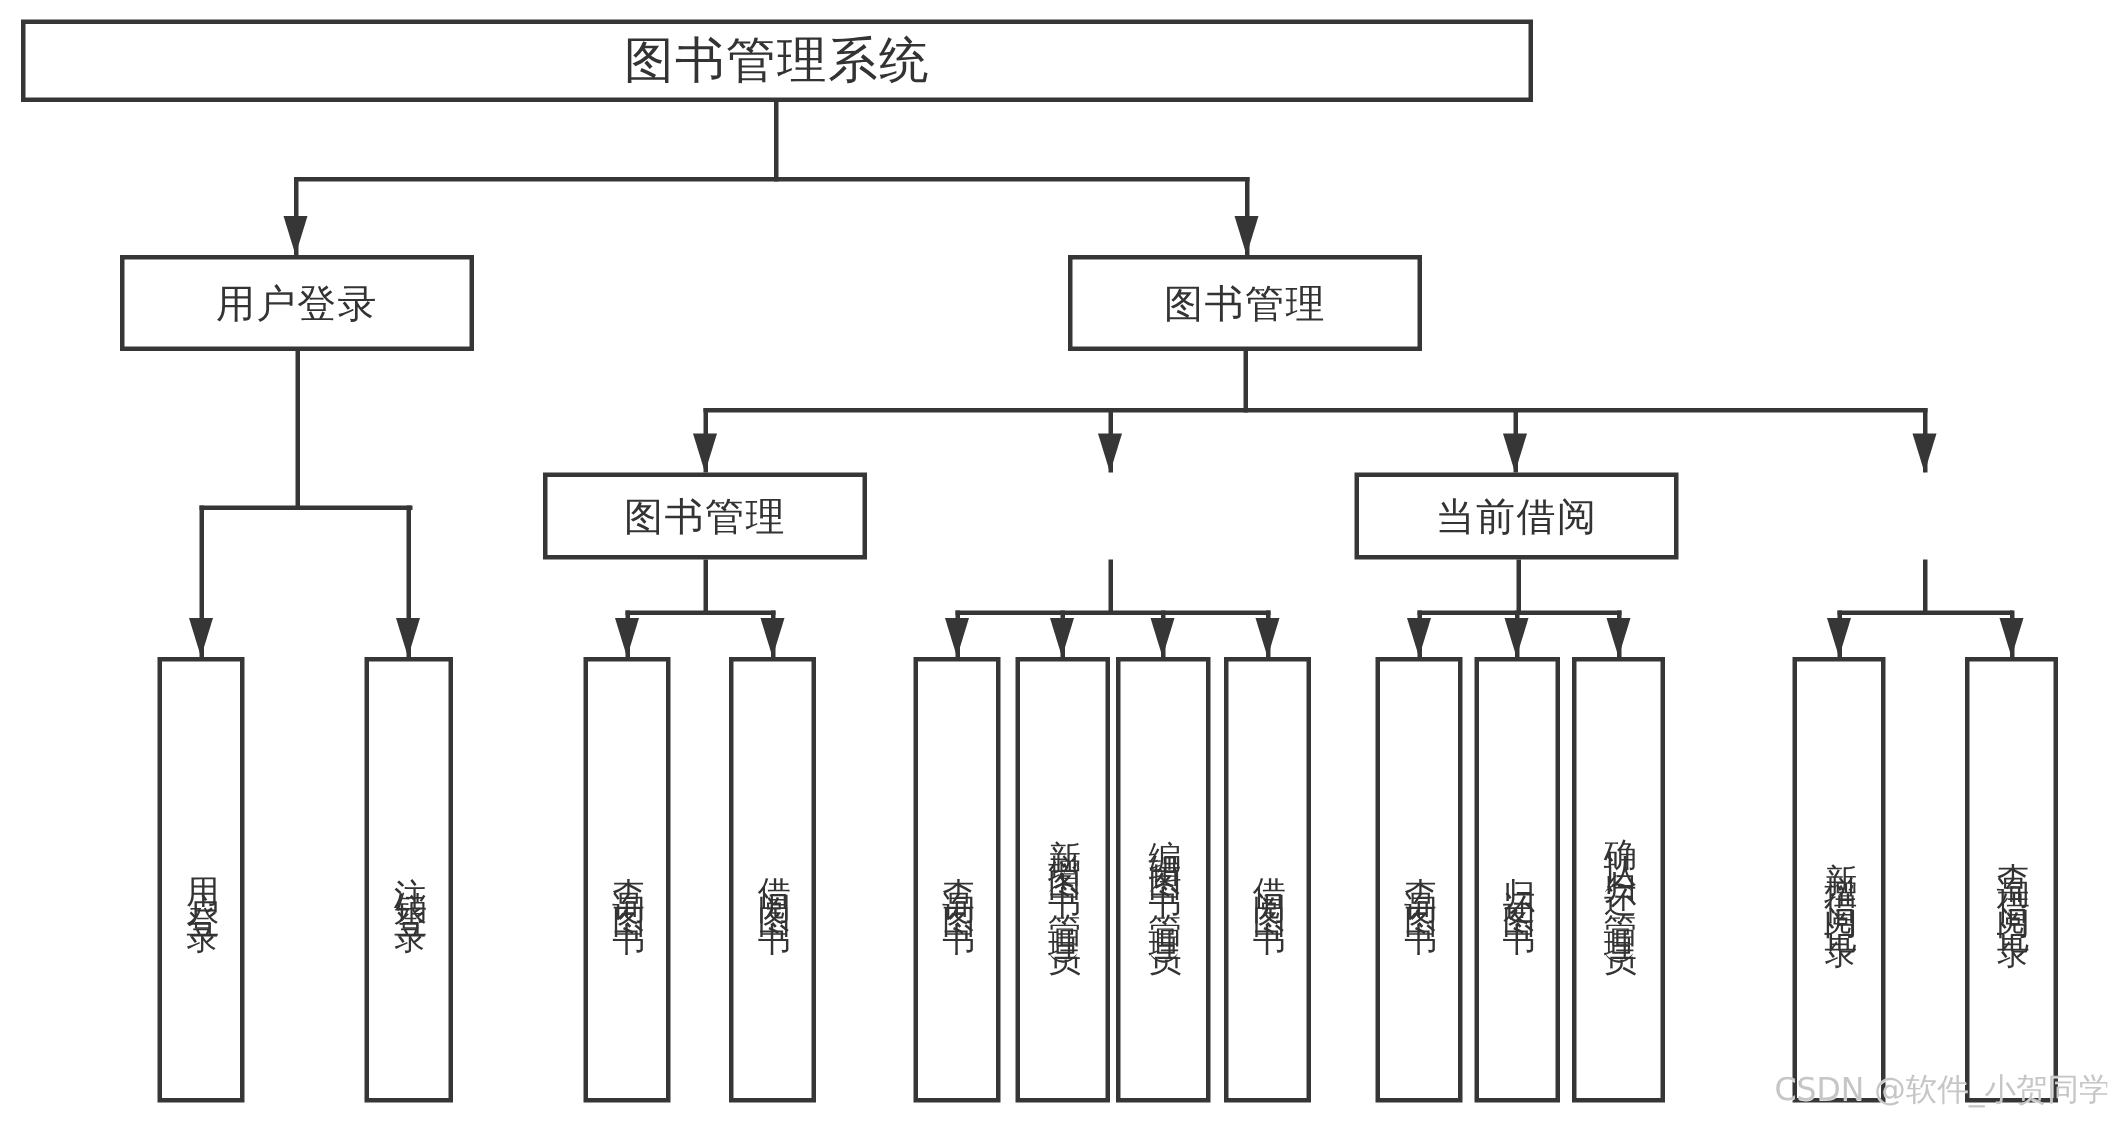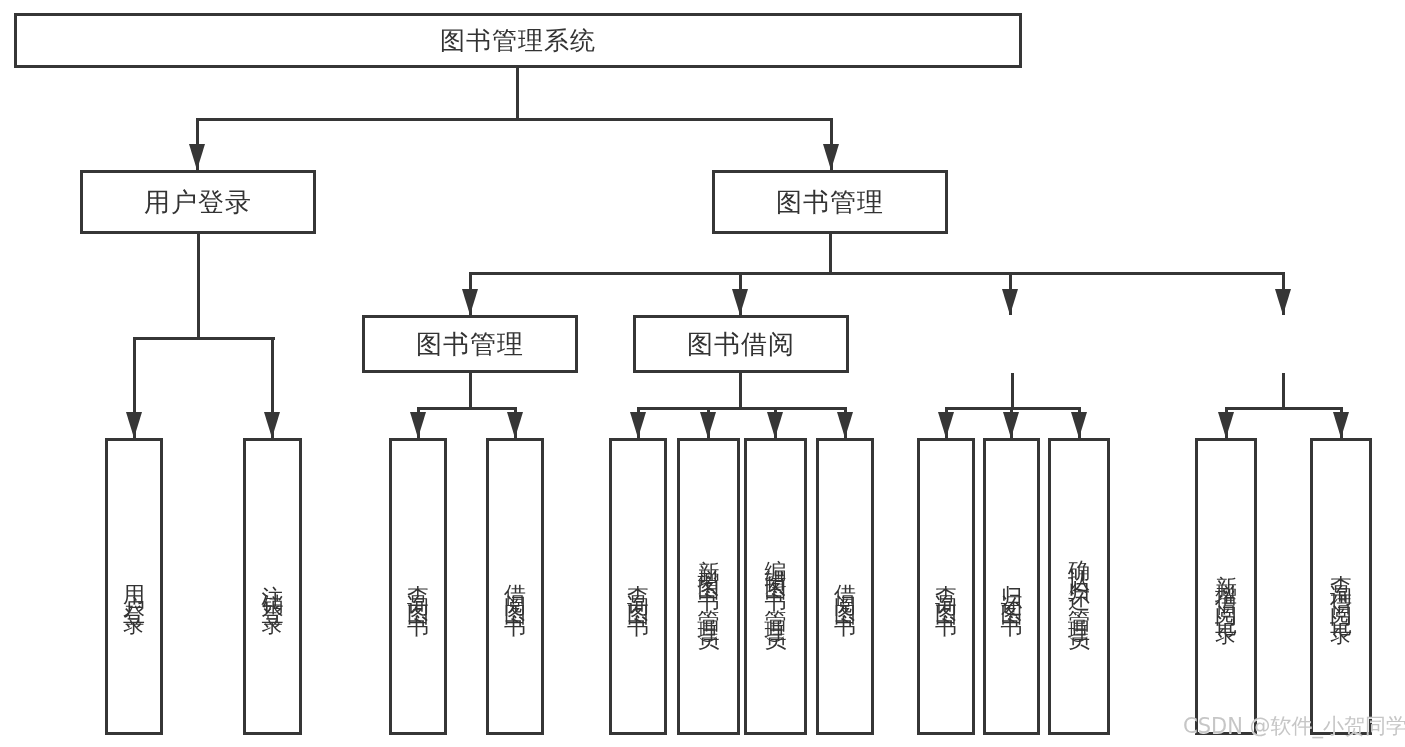--- a/index.html
+++ b/index.html
@@ -9,21 +9,21 @@
   .canvas{
     position:relative; width:1405px; height:747px; background:var(--bg);
     font-family:"DejaVu Sans","Liberation Sans",sans-serif; color:var(--text);
     overflow:hidden;
   }
   .node{
     position:absolute; box-sizing:border-box; border:3px solid var(--line);
     background:var(--bg); display:flex; align-items:center; justify-content:center;
     font-size:26px; letter-spacing:1px; white-space:nowrap;
   }
-  .root{font-size:25px;}
+  .root{font-size:33px;}
   .leaf{
     position:absolute; box-sizing:border-box; border:3px solid var(--line);
     background:var(--bg); top:438px; height:297px;
     display:flex; align-items:center; justify-content:center;
   }
   .vtext{
     writing-mode:vertical-rl; text-orientation:mixed;
     font-size:22px; letter-spacing:10px; line-height:1.1; white-space:nowrap;
   }
   .hl{position:absolute; height:3px; background:var(--line);}
@@ -51,22 +51,22 @@
   <div class="node" style="left:80px;top:170px;width:236px;height:64px">
     <span>用户登录</span>
   </div>
   <div class="node" style="left:712px;top:170px;width:236px;height:64px">
     <span>图书管理</span>
   </div>
 
   <div class="node" style="left:362px;top:315px;width:216px;height:58px">
     <span>图书管理</span>
   </div>
-  <div class="node" style="left:633px;top:315px;width:216px;height:58px">
-    <span>图书借阅</span>
+  <div class="node" style="left:903px;top:315px;width:216px;height:58px">
+    <span>当前借阅</span>
   </div>
 
   <div class="leaf" style="left:105px;width:58px">
     <span class="vtext">用户登录</span>
   </div>
   <div class="leaf" style="left:243px;width:59px">
     <span class="vtext">注销登录</span>
   </div>
   <div class="leaf" style="left:389px;width:58px">
     <span class="vtext">查询图书</span>

